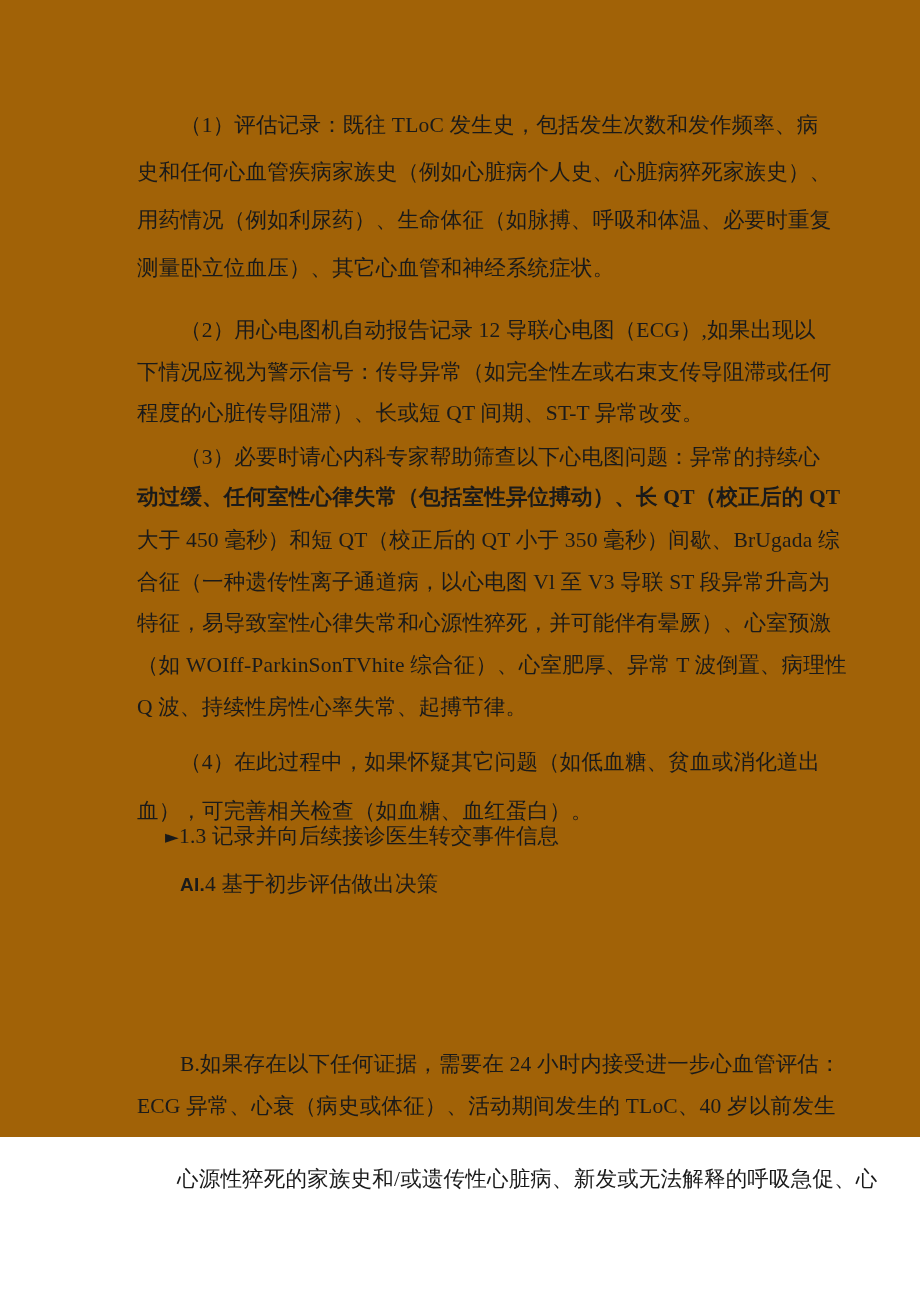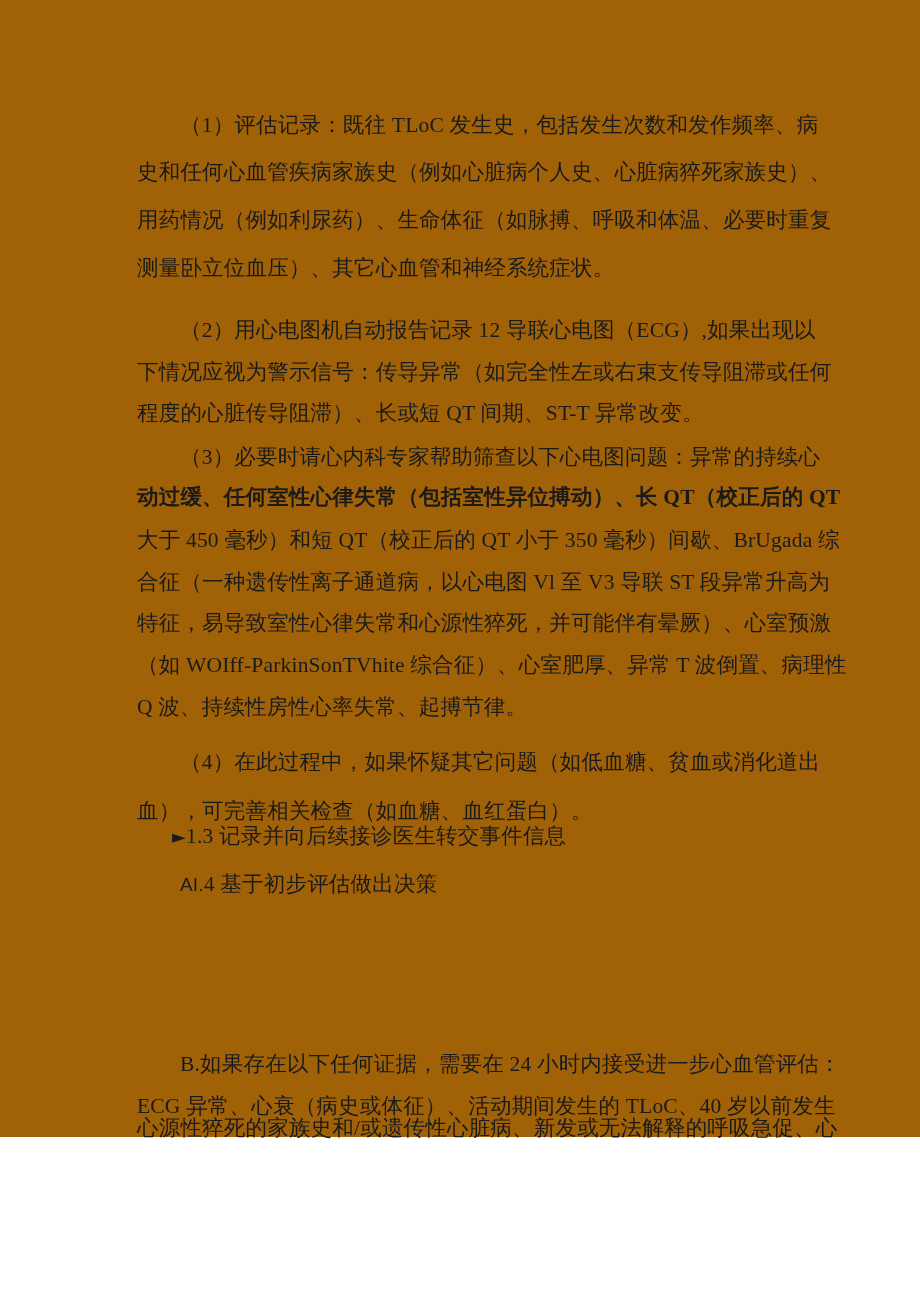--- a/index.html
+++ b/index.html
@@ -28,21 +28,21 @@
       width: 650px;
       height: 30px;
       line-height: 30px;
       font-size: 21.5px;
       white-space: nowrap;
       letter-spacing: 0.2px;
     }
     .indent { left: 180px; }
     .bold-prefix {
       font-family: "Liberation Sans", "DejaVu Sans", sans-serif;
-      font-weight: normal;
+      font-weight: bold;
       font-size: 19px;
     }
     .arrow {
       font-family: "DejaVu Sans", sans-serif;
       font-size: 18px;
     }
   </style>
 </head>
 <body>
 
@@ -69,29 +69,29 @@
     <div class="line" style="top:608px;">特征，易导致室性心律失常和心源性猝死，并可能伴有晕厥）、心室预激</div>
     <div class="line" style="top:650px;">（如 WOIff-ParkinSonTVhite 综合征）、心室肥厚、异常 T 波倒置、病理性</div>
     <div class="line" style="top:692px;">Q 波、持续性房性心率失常、起搏节律。</div>
   </div>
 
   <div>
     <div class="line indent" style="top:735px;margin-top:12px;">（4）在此过程中，如果怀疑其它问题（如低血糖、贫血或消化道出</div>
     <div class="line" style="top:796px;">血），可完善相关检查（如血糖、血红蛋白）。</div>
   </div>
 
-  <div class="line" style="top:821px; left:172px;">
+  <div class="line" style="top:821px; left:165px;">
     <span class="arrow">►</span><span>1.3 记录并向后续接诊医生转交事件信息</span>
   </div>
 
   <div class="line" style="top:869px; left:180px;">
     <span class="bold-prefix">AI.</span><span>4 基于初步评估做出决策</span>
   </div>
 
 
 
   <div>
     <div class="line" style="top:1049px; left:180px;">B.如果存在以下任何证据，需要在 24 小时内接受进一步心血管评估：</div>
     <div class="line" style="top:1091px;">ECG 异常、心衰（病史或体征）、活动期间发生的 TLoC、40 岁以前发生</div>
-    <div class="line" style="top:1113px;">心源性猝死的家族史和/或遗传性心脏病、新发或无法解释的呼吸急促、心</div>
+    <div class="line" style="top:1164px;margin-left:40px;">心源性猝死的家族史和/或遗传性心脏病、新发或无法解释的呼吸急促、心</div>
   </div>
 
 </div>
 
 </body></html>

